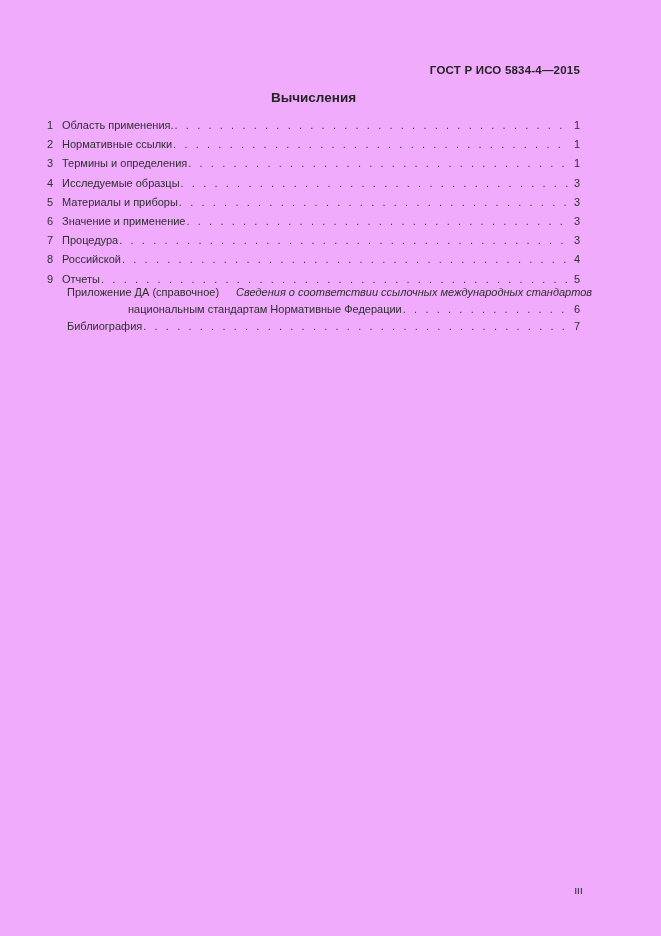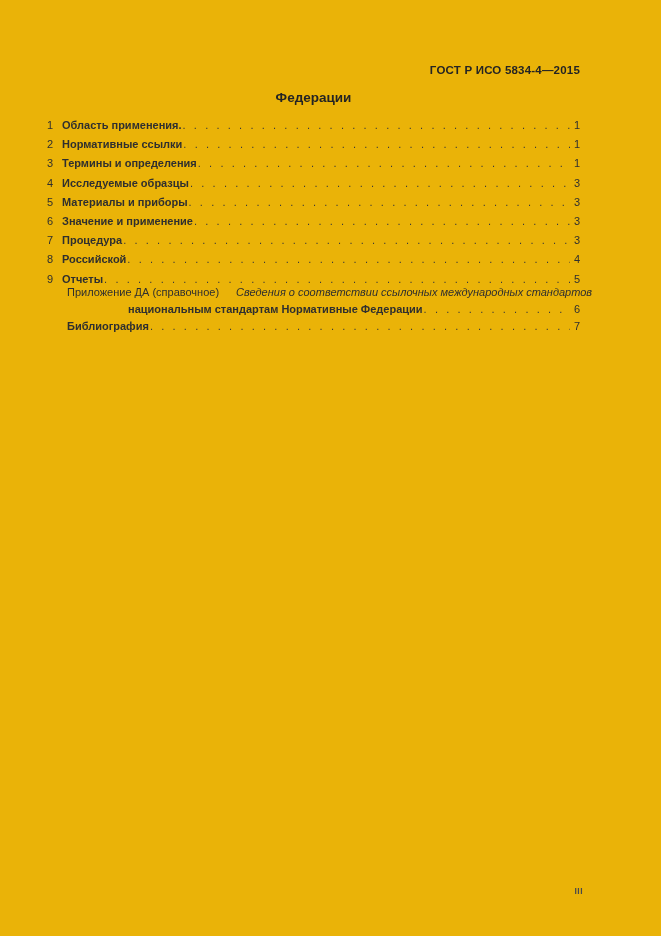--- a/index.html
+++ b/index.html
@@ -1,19 +1,19 @@
 <!DOCTYPE html>
 <html><head>
 <meta charset="utf-8">
 <style>
   html,body{margin:0;padding:0;background:#ffffff;}
   .page{
     position:relative;
     width:661px;height:936px;
-    background:#eab308;
+    background:#f0abfc;
     font-family:"Liberation Sans","DejaVu Sans",sans-serif;
     color:#2f2f2f;
     overflow:hidden;
   }
   .doc-header{
     position:absolute;top:64px;right:81px;
     font-size:11.5px;font-weight:700;color:#242424;letter-spacing:.2px;
     white-space:nowrap;
   }
   .doc-title{
@@ -22,21 +22,21 @@
   }
   .toc{
     position:absolute;top:116px;left:47px;width:533px;
     font-size:11px;color:#2f2f2f;
   }
   .row{
     display:flex;align-items:baseline;
     height:19.2px;line-height:19.2px;
   }
   .num{flex:none;width:15px;}
-  .lbl{flex:none;white-space:nowrap;padding-right:1px;font-weight:bold;}
+  .lbl{flex:none;white-space:nowrap;padding-right:1px;}
   .dots{
     flex:1 1 0;min-width:0;overflow:hidden;white-space:nowrap;
     color:#3a3a3a;
   }
   .dots::before{
     content:". . . . . . . . . . . . . . . . . . . . . . . . . . . . . . . . . . . . . . . . . . . . . . . . . . . . . . . . . . . . . . . . . . . . . . . . . . . . . . . .";
     letter-spacing:2.6px;
   }
   .pg{flex:none;padding-left:4px;}
   .appendix{margin-top:-5px;}
@@ -52,21 +52,21 @@
     font-size:8.5px;font-weight:700;color:#4a4a4a;letter-spacing:.5px;margin-top:40px;
   }
 </style>
 </head>
 <body>
 
 <div class="page">
 
   <div class="doc-header">ГОСТ Р ИСО 5834-4—2015</div>
 
-  <h1 class="doc-title">Федерации</h1>
+  <h1 class="doc-title">Вычисления</h1>
 
   <div class="toc">
 
     <div class="row">
       <span class="num">1</span>
       <span class="lbl">Область применения.</span>
       <span class="dots"></span>
       <span class="pg">1</span>
     </div>
 

